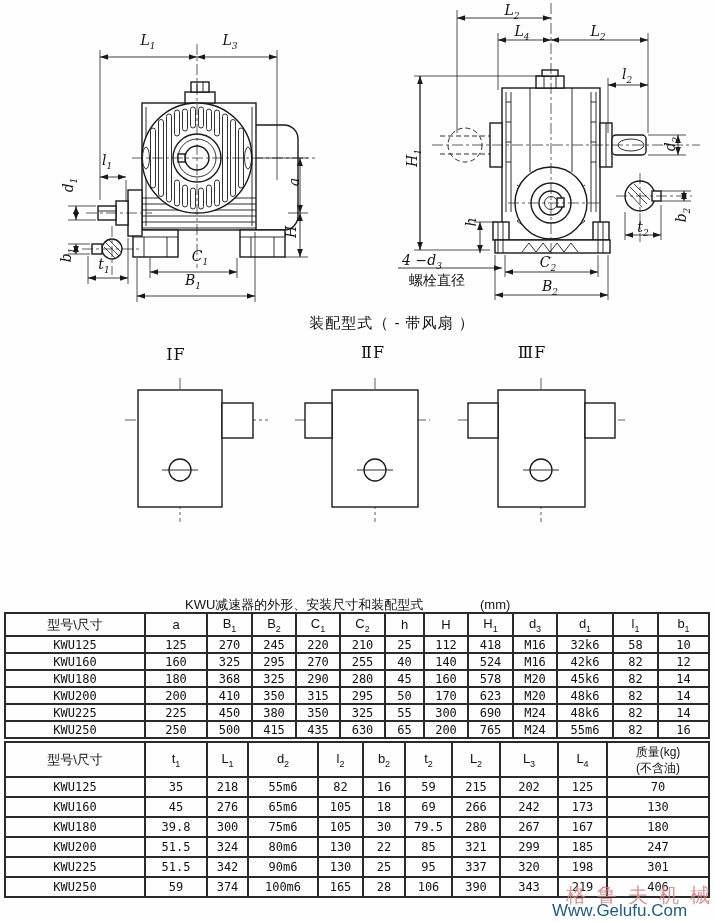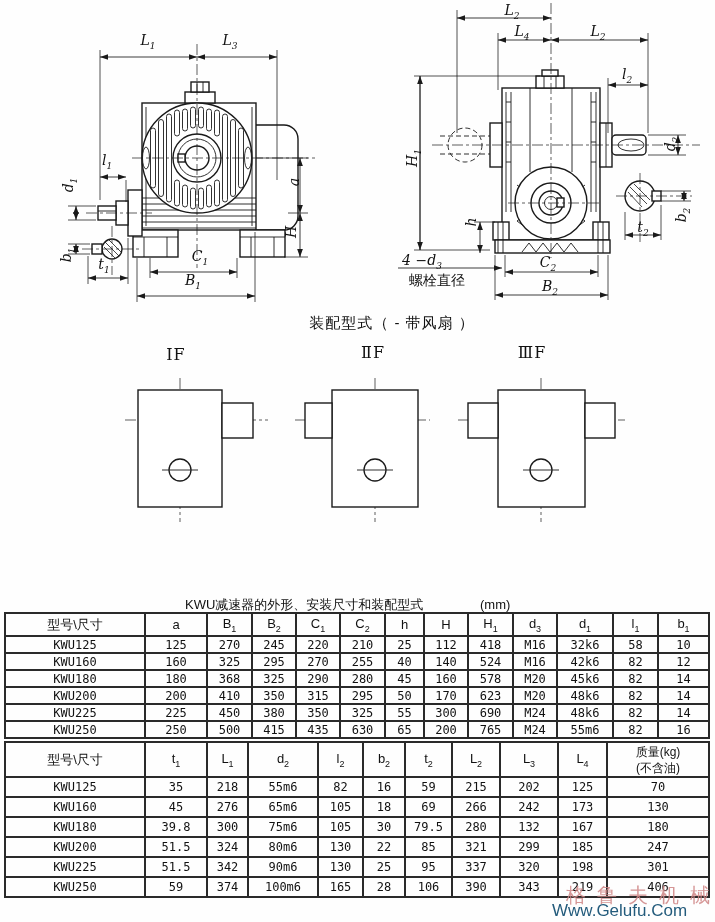--- a/index.html
+++ b/index.html
@@ -520,21 +520,21 @@
           </tr>
           <tr>
             <td>KWU180</td>
             <td>39.8</td>
             <td>300</td>
             <td>75m6</td>
             <td>105</td>
             <td>30</td>
             <td>79.5</td>
             <td>280</td>
-            <td>132</td>
+            <td>267</td>
             <td>167</td>
             <td>180</td>
           </tr>
           <tr>
             <td>KWU200</td>
             <td>51.5</td>
             <td>324</td>
             <td>80m6</td>
             <td>130</td>
             <td>22</td>

